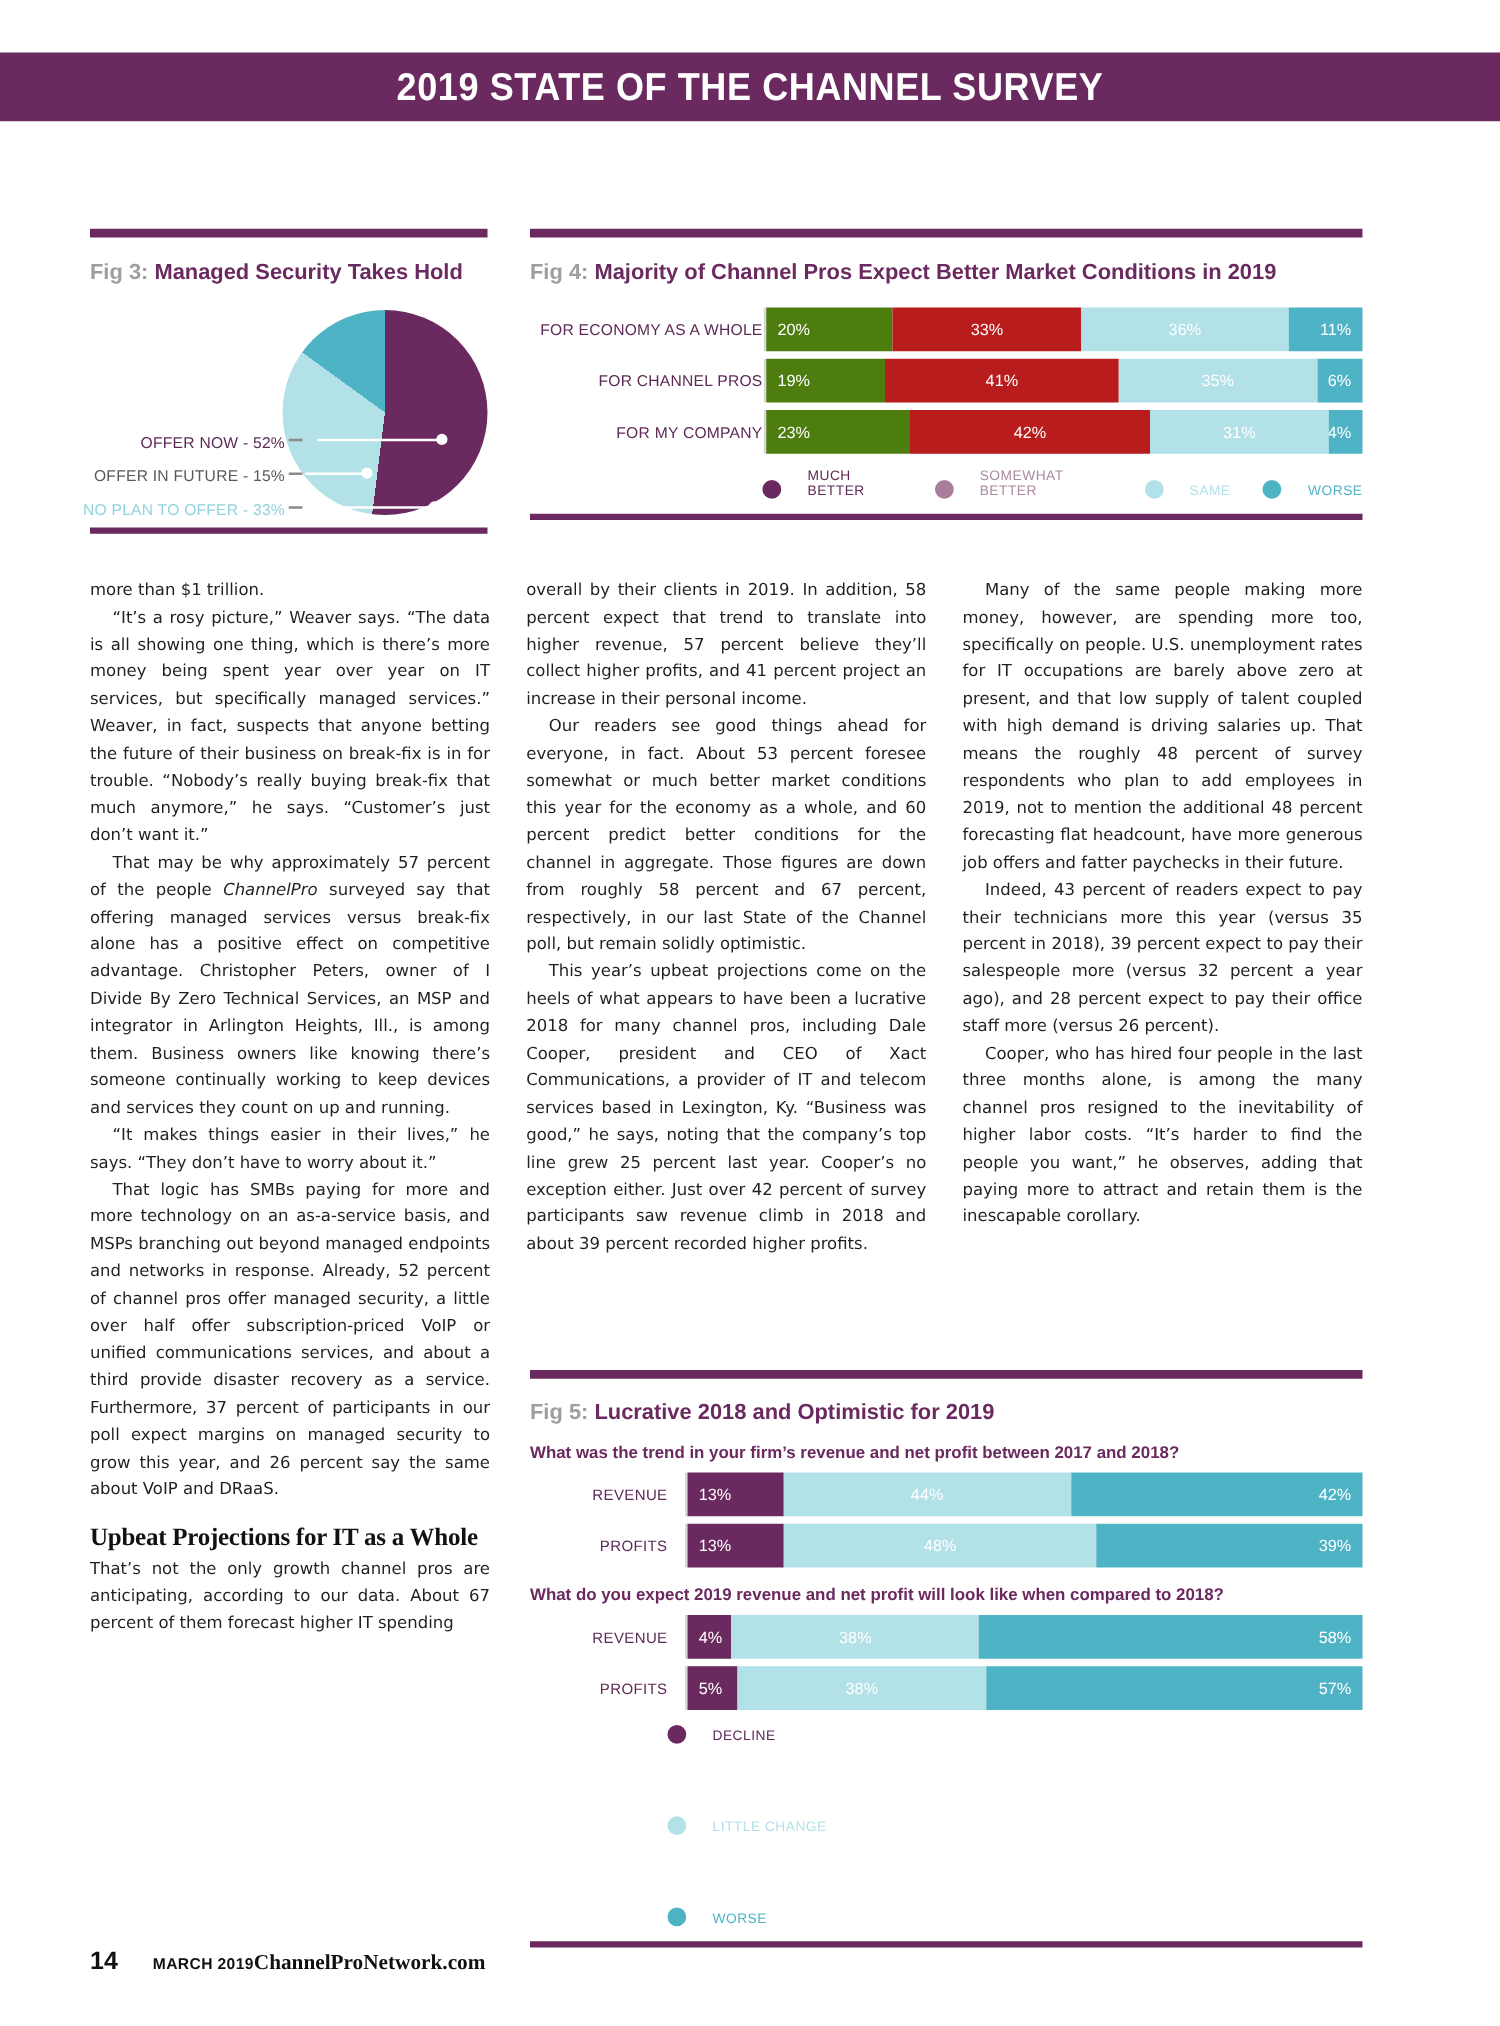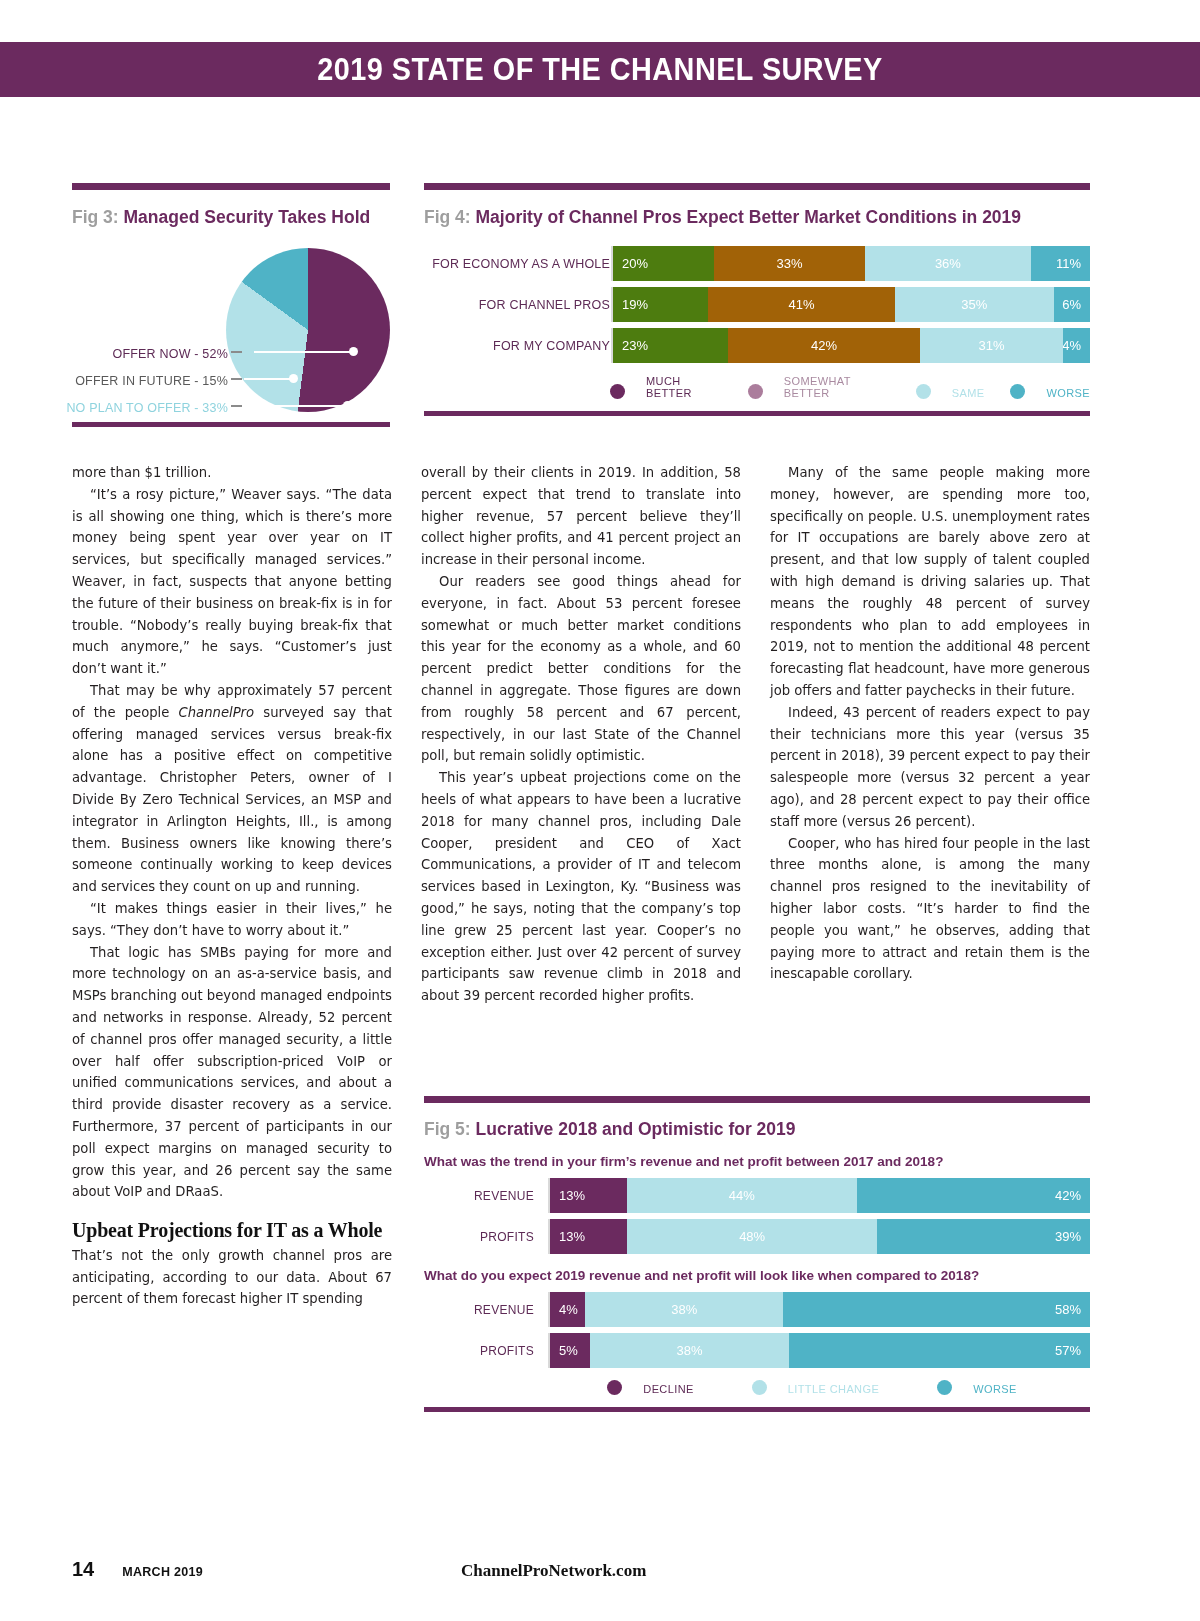--- a/index.html
+++ b/index.html
@@ -141,21 +141,21 @@
   .seg {
     display: flex;
     align-items: center;
     font-family: "Liberation Sans", sans-serif;
     font-size: 13px;
     color: #ffffff;
     overflow: hidden;
     white-space: nowrap;
   }
   .seg-much    { background: #4d7c0f; justify-content: flex-start; padding-left: 9px; }
-  .seg-somewhat{ background: #a16207; justify-content: center; }
+  .seg-somewhat{ background: #b91c1c; justify-content: center; }
   .seg-same    { background: #b2e1e8; justify-content: center; color:#ffffff; }
   .seg-worse   { background: #4fb3c6; justify-content: flex-end; padding-right: 9px; }
 
   .legend {
     display: flex;
     justify-content: center;
     gap: 26px;
     margin-top: 12px;
     padding-left: 186px;
   }
@@ -231,21 +231,21 @@
     font-size: 12px;
     color: #5d2a55;
     letter-spacing: 0.3px;
     display: flex;
     align-items: center;
     justify-content: flex-end;
   }
   .seg-decline { background: #6b2a5f; justify-content: flex-start; padding-left: 9px; }
   .seg-little  { background: #b2e1e8; justify-content: center; }
   .seg-growth  { background: #4fb3c6; justify-content: flex-end; padding-right: 9px; }
-  .legend5 { padding-left: 110px; gap: 58px; }
+  .legend5 { padding-left: 110px; gap: 58px; flex-direction: column; }
 
   
   .footer {
     position: absolute;
     left: 72px; top: 1558px;
     width: 1018px;
     display: flex;
     align-items: baseline;
   }
   .pagenum {
@@ -260,21 +260,20 @@
     font-weight: bold;
     font-size: 12.5px;
     color: #111;
     letter-spacing: 0.3px;
   }
   .site {
     font-family: "Liberation Serif", serif;
     font-weight: bold;
     font-size: 17px;
     color: #111;
-    margin-left: 258px;
   }
 </style>
 </head>
 <body>
 
 <div class="banner">
   <div class="banner-title">2019 STATE OF THE CHANNEL SURVEY</div>
 </div>
 
 <div class="fig3">

